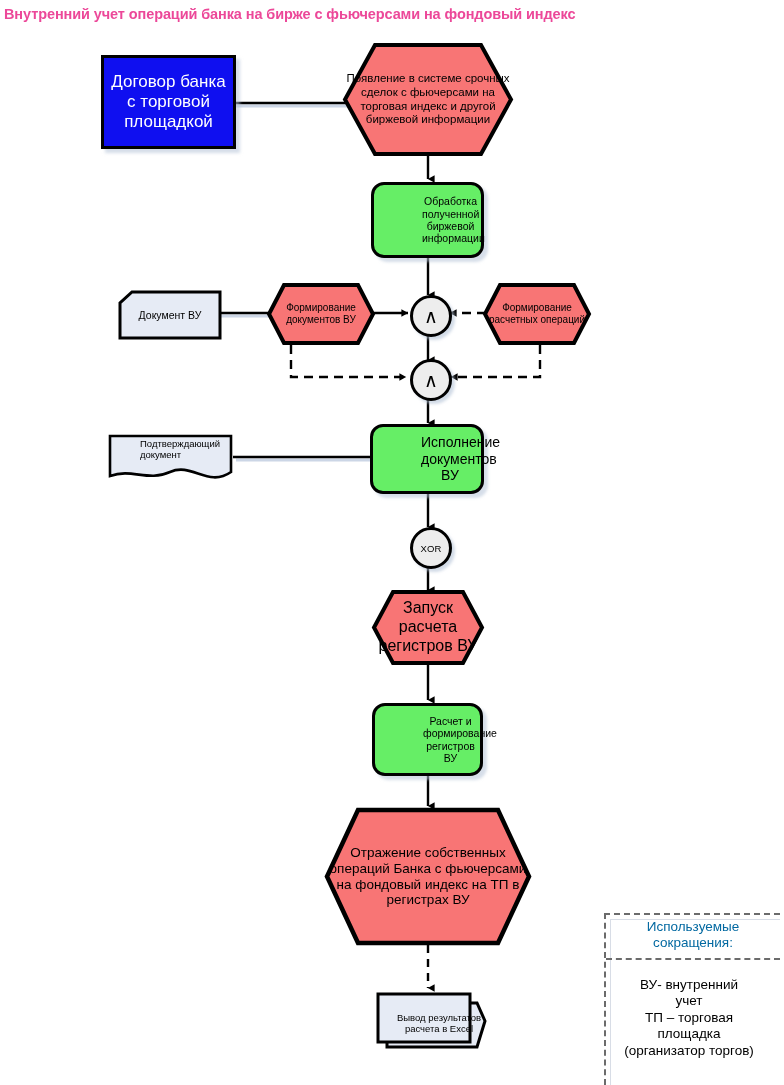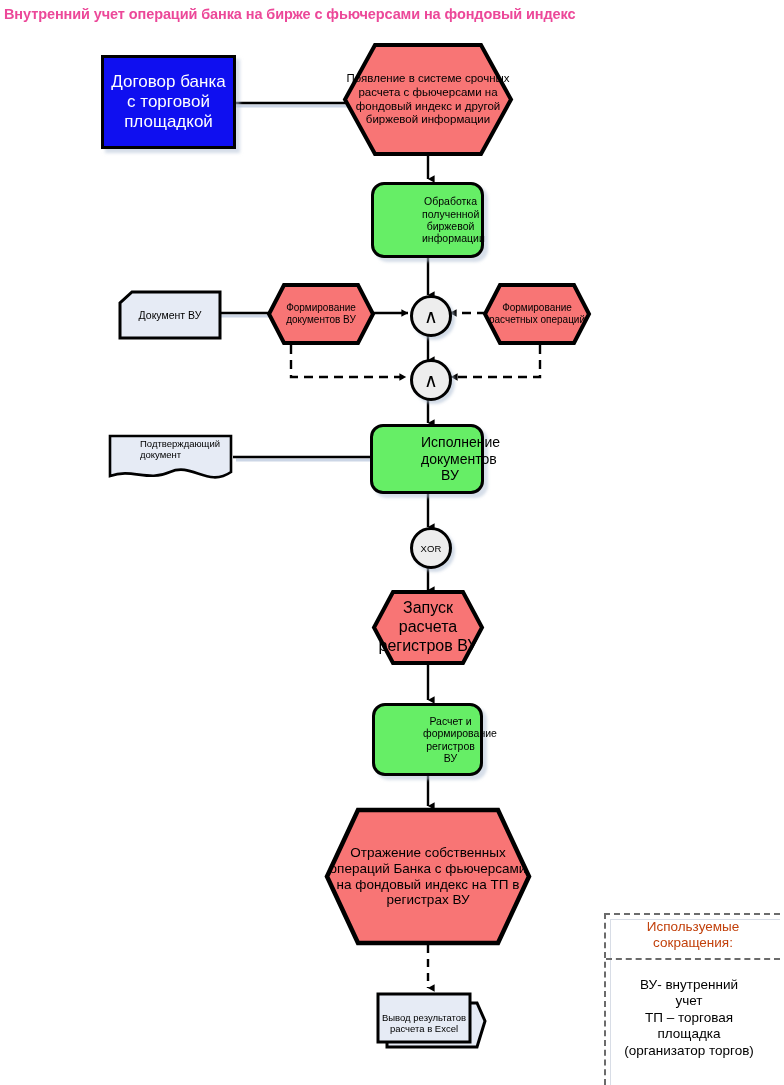--- a/index.html
+++ b/index.html
@@ -117,21 +117,21 @@
     border-top: 1px solid #d8dde6;
     box-sizing: border-box;
   }
   #legend .lg-head {
     position: absolute;
     left: 0; top: 4px;
     width: 100%;
     text-align: center;
     font-size: 13.5px;
     line-height: 1.22;
-    color: #c2410c;
+    color: #0369a1;
     border-bottom: 2px dashed #6b6b6b;
     padding-bottom: 6px;
     box-sizing: border-box;
   }
   #legend .lg-body {
     position: absolute;
     left: -4px; top: 62px;
     width: 100%;
     text-align: center;
     font-size: 13.5px;
@@ -195,21 +195,21 @@
 <div id="title">Внутренний учет операций банка на бирже с фьючерсами на фондовый индекс</div>
 
 <div class="node rect-blue" style="left:101px; top:55px; width:135px; height:94px; font-size:17px;">
   <div class="txt">Договор банка с торговой площадкой</div>
 </div>
 
 <div class="node hexwrap" style="left:343px; top:43px; width:170px; height:113px; font-size:11.5px;">
   <svg viewBox="0 0 170 113" preserveAspectRatio="none">
     <polygon points="32,2 138,2 168,56.5 138,111 32,111 2,56.5" fill="#F87575" stroke="#000000" stroke-width="4" style="filter:none"></polygon>
   </svg>
-  <div class="txt">Появление в системе срочных расчета с фьючерсами на фондовый индекс и другой биржевой информации</div>
+  <div class="txt">Появление в системе срочных сделок с фьючерсами на торговая индекс и другой биржевой информации</div>
 </div>
 
 <div class="node proc" style="left:371px; top:182px; width:113px; height:76px; font-size:10.5px;">
   <div class="txt">Обработка полученной биржевой информации</div>
 </div>
 
 <div class="node cutbox" style="left:118px; top:290px; width:104px; height:50px; font-size:10.5px;">
   <svg viewBox="0 0 104 50" preserveAspectRatio="none">
     <polygon points="14,2 102,2 102,48 2,48 2,13" fill="#E6EBF5" stroke="#000000" stroke-width="3"></polygon>
   </svg>
@@ -270,21 +270,21 @@
     <polygon points="33,2 173,2 204,68.5 173,135 33,135 2,68.5" fill="#F87575" stroke="#000000" stroke-width="4.5"></polygon>
   </svg>
   <div class="txt">Отражение собственных операций Банка с фьючерсами на фондовый индекс на ТП в регистрах ВУ</div>
 </div>
 
 <div class="node stackdoc" style="left:375px; top:991px; width:112px; height:67px; font-size:9.5px;">
   <svg viewBox="0 0 112 67" preserveAspectRatio="none">
     <path d="M12,12 L102,12 L110,30 L102,56 L12,56 Z" fill="#E6EBF5" stroke="#000000" stroke-width="3"></path>
     <rect x="3" y="3" width="92" height="48" fill="#E6EBF5" stroke="#000000" stroke-width="3"></rect>
   </svg>
-  <div class="txt" style="position:absolute; left:3px; top:3px; width:92px; height:58px;
+  <div class="txt" style="position:absolute; left:18px; top:3px; width:92px; height:58px;
        display:flex; align-items:center; justify-content:center;">Вывод результатов расчета в Excel</div>
 </div>
 
 <div id="legend">
   <div class="inner"></div>
   <div class="lg-head">Используемые сокращения:</div>
   <div class="lg-body" style="white-space:pre-line;">ВУ- внутренний
 учет
 ТП – торговая
 площадка

